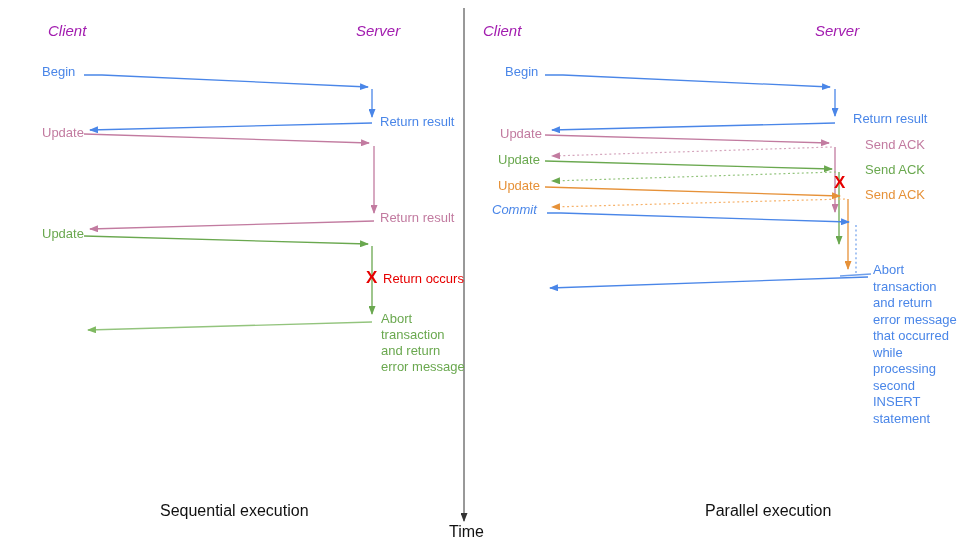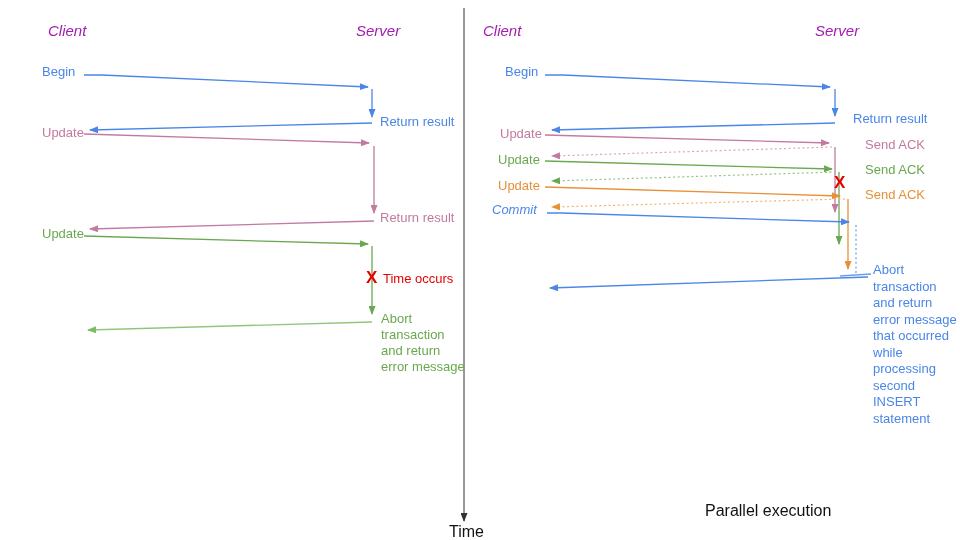--- a/index.html
+++ b/index.html
@@ -112,26 +112,27 @@
   <div class="lbl actor" style="left:48px;top:24px;">Client</div>
   <div class="lbl actor" style="left:356px;top:24px;">Server</div>
 
   <div class="lbl c-blue" style="left:42px;top:65px;">Begin</div>
   <div class="lbl c-blue" style="left:380px;top:115px;">Return result</div>
   <div class="lbl c-pink" style="left:42px;top:126px;">Update</div>
   <div class="lbl c-pink" style="left:380px;top:211px;">Return result</div>
   <div class="lbl c-green" style="left:42px;top:227px;">Update</div>
 
   <div class="lbl xmark" style="left:366px;top:269px;">X</div>
-  <div class="lbl c-red" style="left:383px;top:272px;">Time occurs</div>
+  <div class="lbl c-red" style="left:383px;top:272px;">Return occurs</div>
   <div class="lbl c-green multiline" style="left:381px;top:311px;">Abort
 transaction
 and return
 error message</div>
 
+  <div class="lbl title" style="left:160px;top:504px;">Sequential execution</div>
 
   <div class="lbl actor" style="left:483px;top:24px;">Client</div>
   <div class="lbl actor" style="left:815px;top:24px;">Server</div>
 
   <div class="lbl c-blue" style="left:505px;top:65px;">Begin</div>
   <div class="lbl c-blue" style="left:853px;top:112px;">Return result</div>
   <div class="lbl c-pink" style="left:500px;top:127px;">Update</div>
   <div class="lbl c-pink" style="left:865px;top:138px;">Send ACK</div>
   <div class="lbl c-green" style="left:498px;top:153px;">Update</div>
   <div class="lbl c-green" style="left:865px;top:163px;">Send ACK</div>

